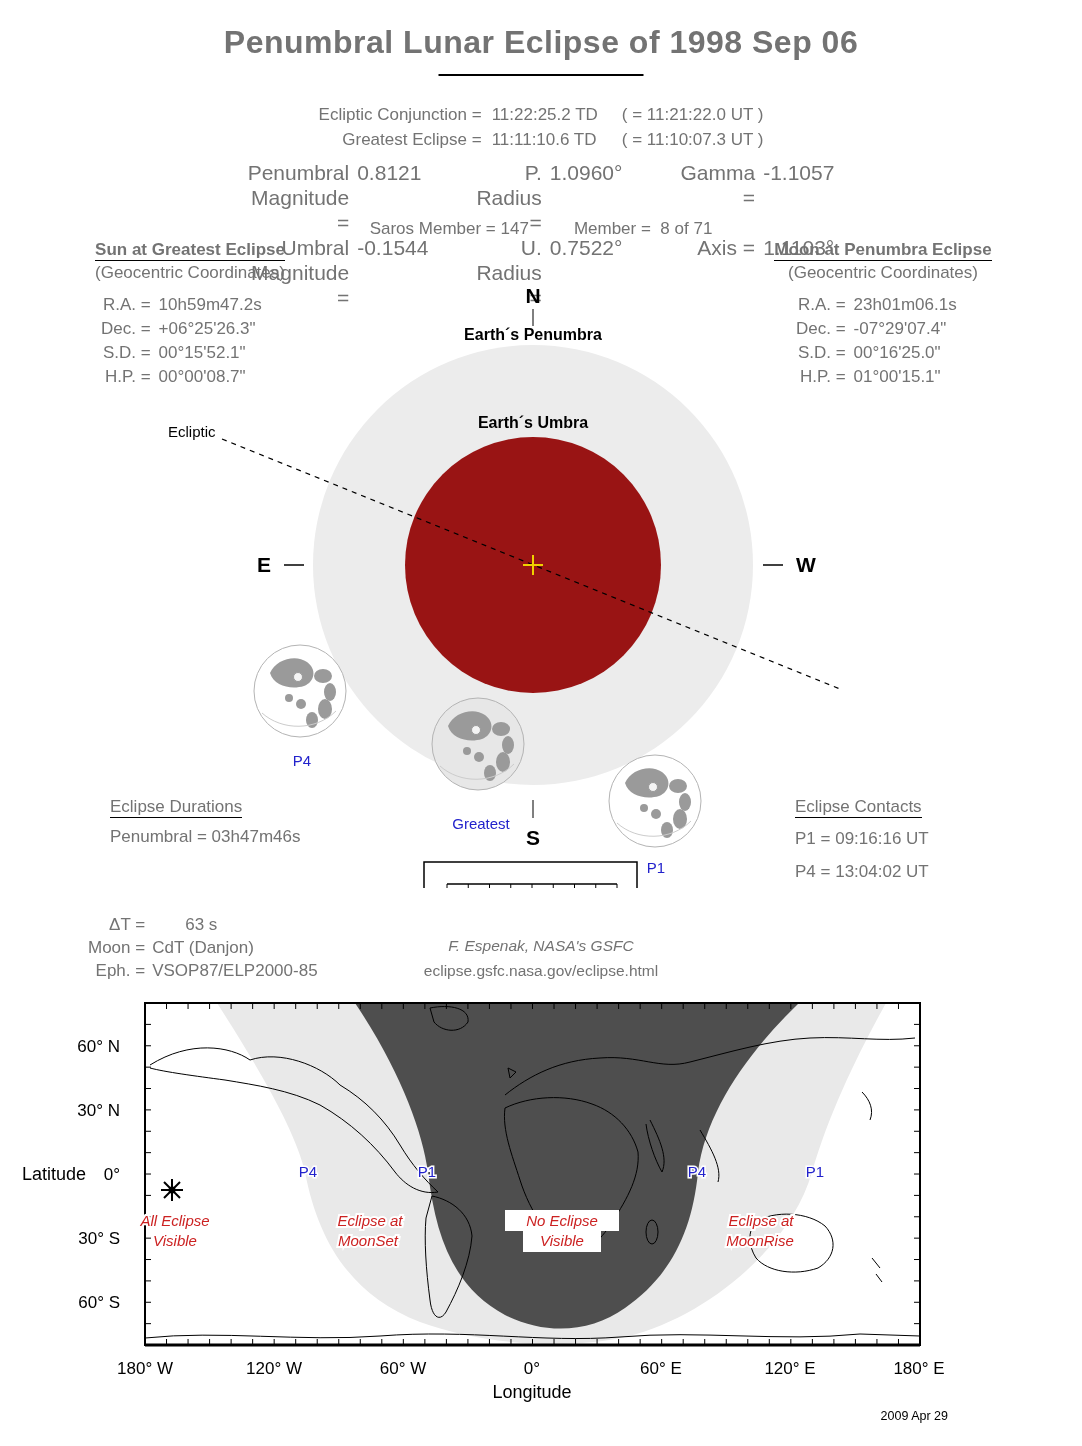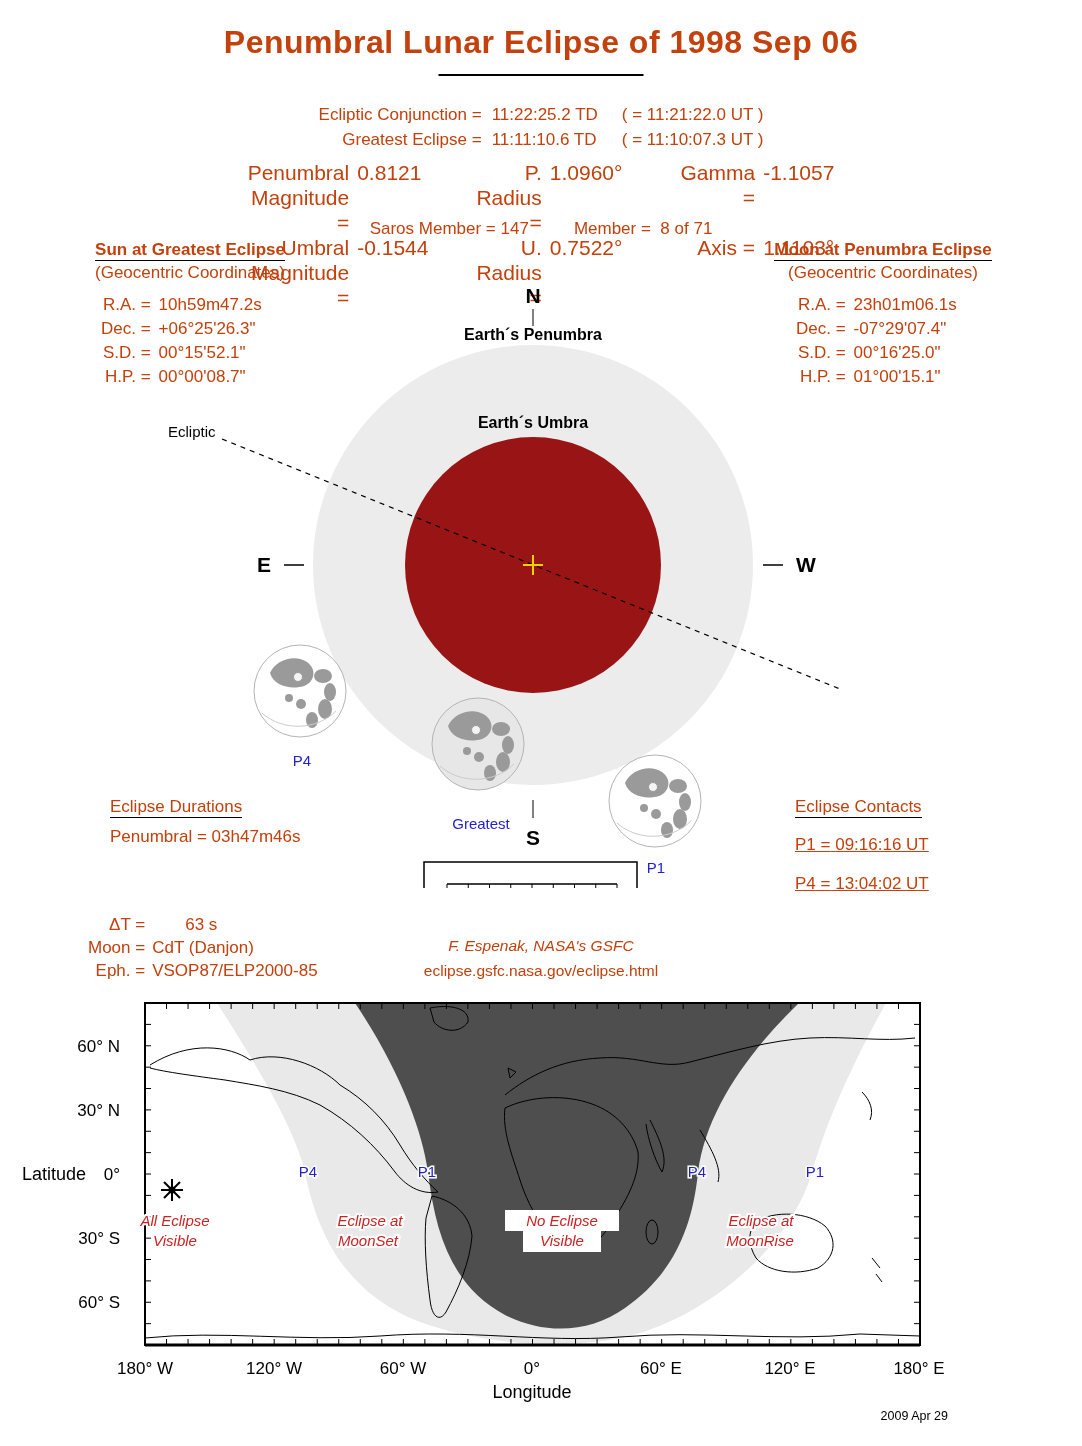--- a/index.html
+++ b/index.html
@@ -1,17 +1,17 @@
 <!DOCTYPE html>
 <html><head>
 <meta charset="utf-8">
 <style>
   html,body{margin:0;padding:0;background:#fff;}
   .page{position:relative;width:1082px;height:1446px;background:#fff;overflow:hidden;
-        font-family:"Liberation Sans","DejaVu Sans",sans-serif;color:#c2410c;}
+        font-family:"Liberation Sans","DejaVu Sans",sans-serif;color:#737373;}
   .abs{position:absolute;}
   .title{left:0;right:0;top:24px;text-align:center;font-size:32px;font-weight:bold;letter-spacing:0.5px;}
   .title-rule{left:50%;transform:translateX(-50%);top:74px;width:205px;height:2px;background:#000;}
   .conj{left:50%;transform:translateX(-50%);top:102px;display:grid;
         grid-template-columns:auto auto auto;font-size:17px;line-height:25px;}
   .conj .l{text-align:right;}
   .conj .v{text-align:left;padding-left:10px;}
   .conj .u{text-align:left;padding-left:24px;}
   .mags{left:50%;transform:translateX(-50%);top:160px;display:grid;
         grid-template-columns:auto auto auto auto auto auto;font-size:21px;line-height:25px;}
@@ -30,21 +30,21 @@
   .coordblock .rv{text-align:left;padding-left:8px;}
   .sunblock{left:55px;top:240px;}
   .sunblock .rows{margin-left:46px;}
   .moonblock{left:748px;top:240px;}
   .moonblock .rows{margin-left:48px;}
   .smallblock{font-size:17px;}
   .smallblock .hd span{border-bottom:1.5px solid #000;padding-bottom:1px;}
   .durations{left:110px;top:797px;}
   .durations .row{margin-top:10px;}
   .contacts{left:795px;top:797px;}
-  .contacts .row{margin-top:16px;line-height:23px;text-decoration:underline;}
+  .contacts .row{margin-top:10px;line-height:23px;}
   .contacts .row:first-of-type{margin-top:9px;}
   .params{left:88px;top:913px;display:grid;grid-template-columns:auto auto;font-size:17px;line-height:23px;}
   .params .pl{text-align:right;}
   .params .pv{text-align:left;padding-left:7px;}
   .params .pad{padding-left:40px;}
   .credit{left:0;right:0;top:933px;text-align:center;font-size:15.5px;line-height:25px;}
   .credit .author{font-style:italic;display:block;}
   svg{position:absolute;left:0;}
   svg text{font-family:"Liberation Sans","DejaVu Sans",sans-serif;}
   .t-b16{font-weight:bold;font-size:16px;}

